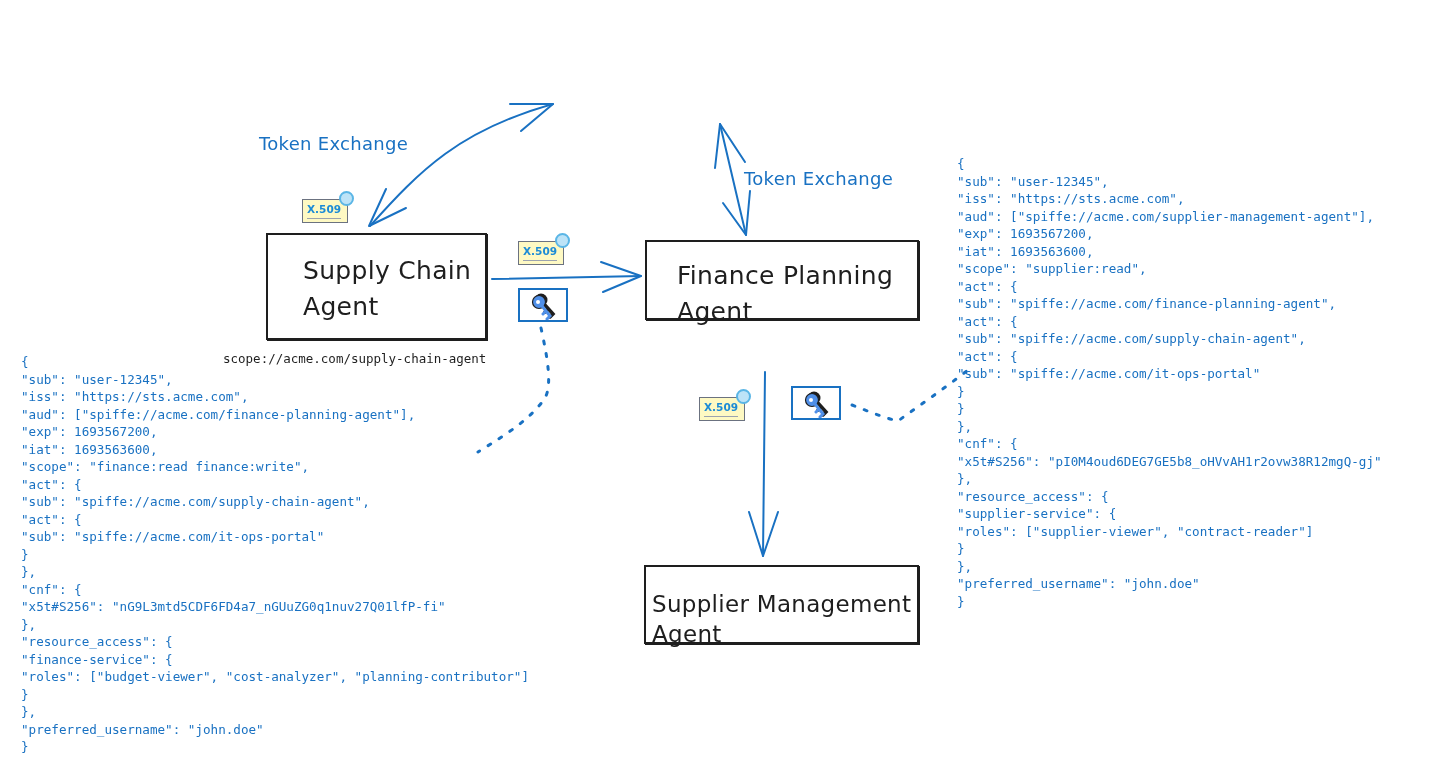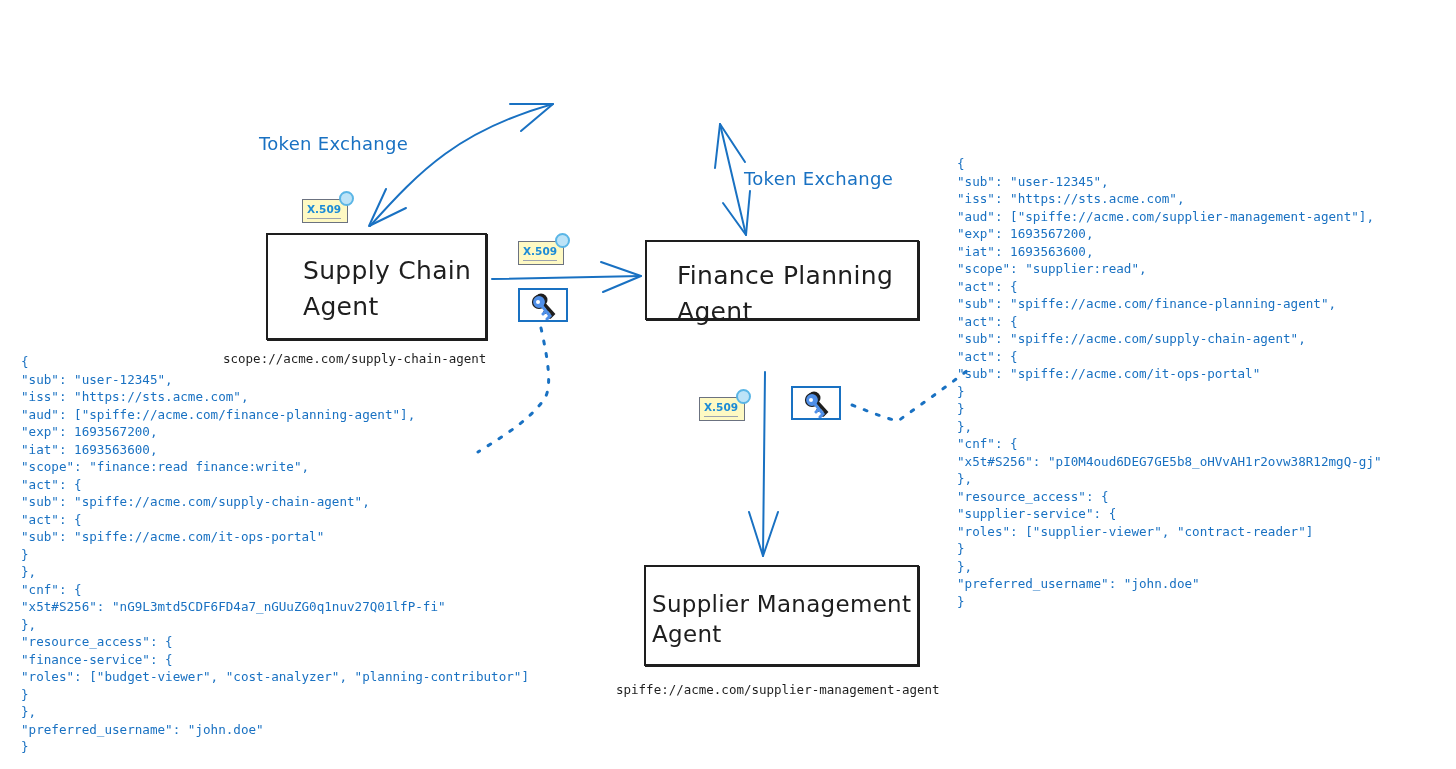--- a/index.html
+++ b/index.html
@@ -12,21 +12,21 @@
     font-size: 25px; line-height: 36px; letter-spacing: 0.3px;
     box-shadow: 1px 1px 0 #1e1e1e;
   }
   .node .lbl { position: absolute; white-space: pre-line; }
   .idp { left: 557px; top: 19px; width: 262px; height: 104px; background: #b2f2bb; }
   .idp .lbl { left: 0; right: 0; top: 32px; text-align: center; }
   .sca { left: 266px; top: 233px; width: 221px; height: 107px; }
   .sca .lbl { left: 35px; top: 18px; }
   .fpa { left: 645px; top: 240px; width: 274px; height: 80px; }
   .fpa .lbl { left: 30px; top: 16px; }
-  .sma { left: 644px; top: 565px; width: 275px; height: 101px; }
+  .sma { left: 644px; top: 565px; width: 275px; height: 79px; }
   .sma .lbl { left: 6px; top: 22px; font-size: 23px; line-height: 30px; }
   .spiffe {
     position: absolute; font-family: "DejaVu Sans Mono", monospace;
     font-size: 12.5px; color: #1e1e1e; white-space: nowrap;
   }
   .edge-label {
     position: absolute; font-family: "DejaVu Sans", sans-serif;
     font-size: 18px; color: #1971c2; white-space: nowrap; letter-spacing: 0.3px;
   }
   .token {
@@ -89,21 +89,20 @@
 
   <div class="node fpa">
     <span class="lbl">Finance Planning
 Agent</span>
   </div>
 
   <div class="node sma">
     <span class="lbl">Supplier Management
 Agent</span>
   </div>
-  <div class="spiffe" style="left:616px;top:682px;">spiffe://acme.com/supplier-management-agent</div>
 
   <div class="edge-label" style="left:259px;top:133px;">Token Exchange</div>
   <div class="edge-label" style="left:744px;top:168px;">Token Exchange</div>
 
   <div class="cert" style="left:302px;top:191px;">
     <div class="card">
         <span class="card-text">X.509</span>
         <div class="card-line"></div>
       </div>
     <div class="seal"></div>

